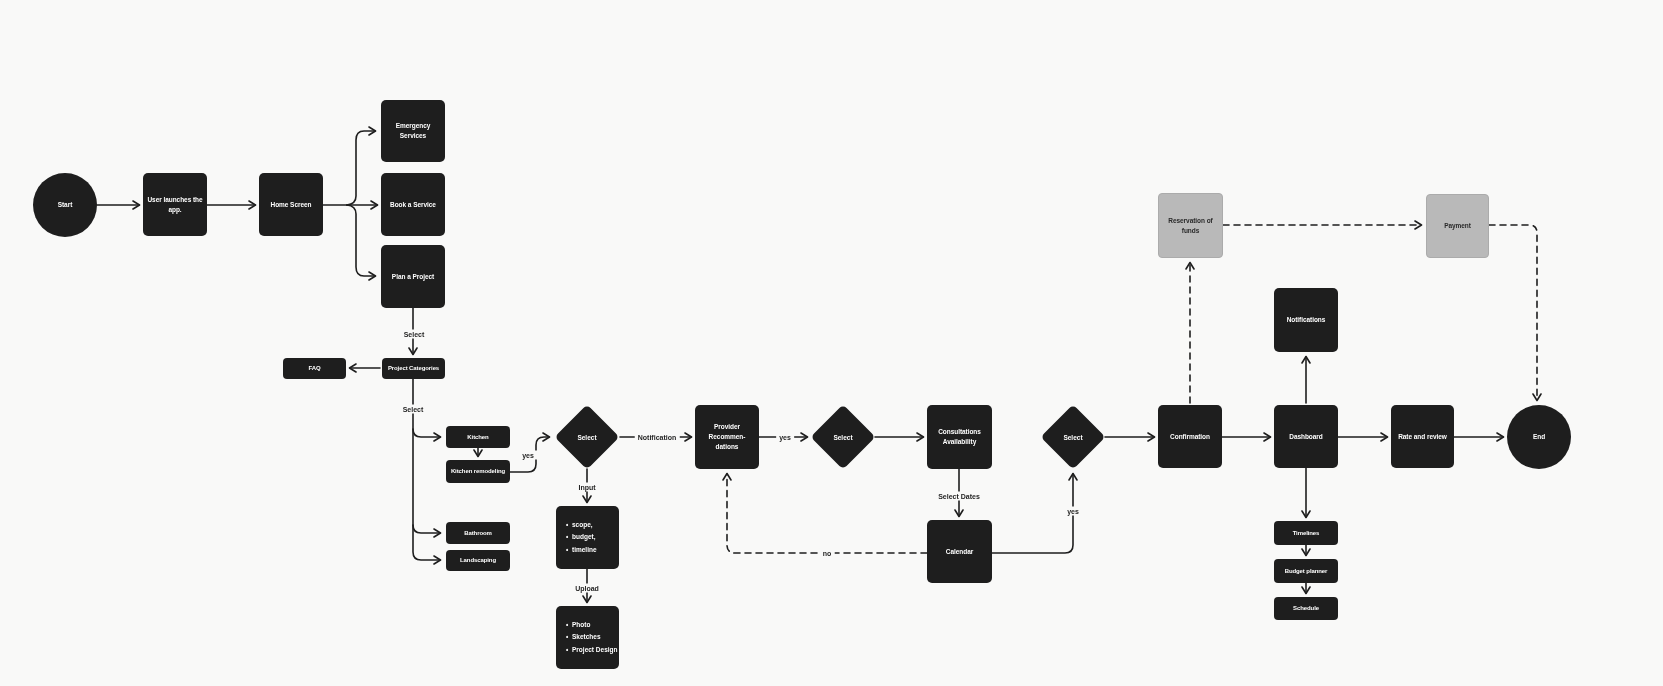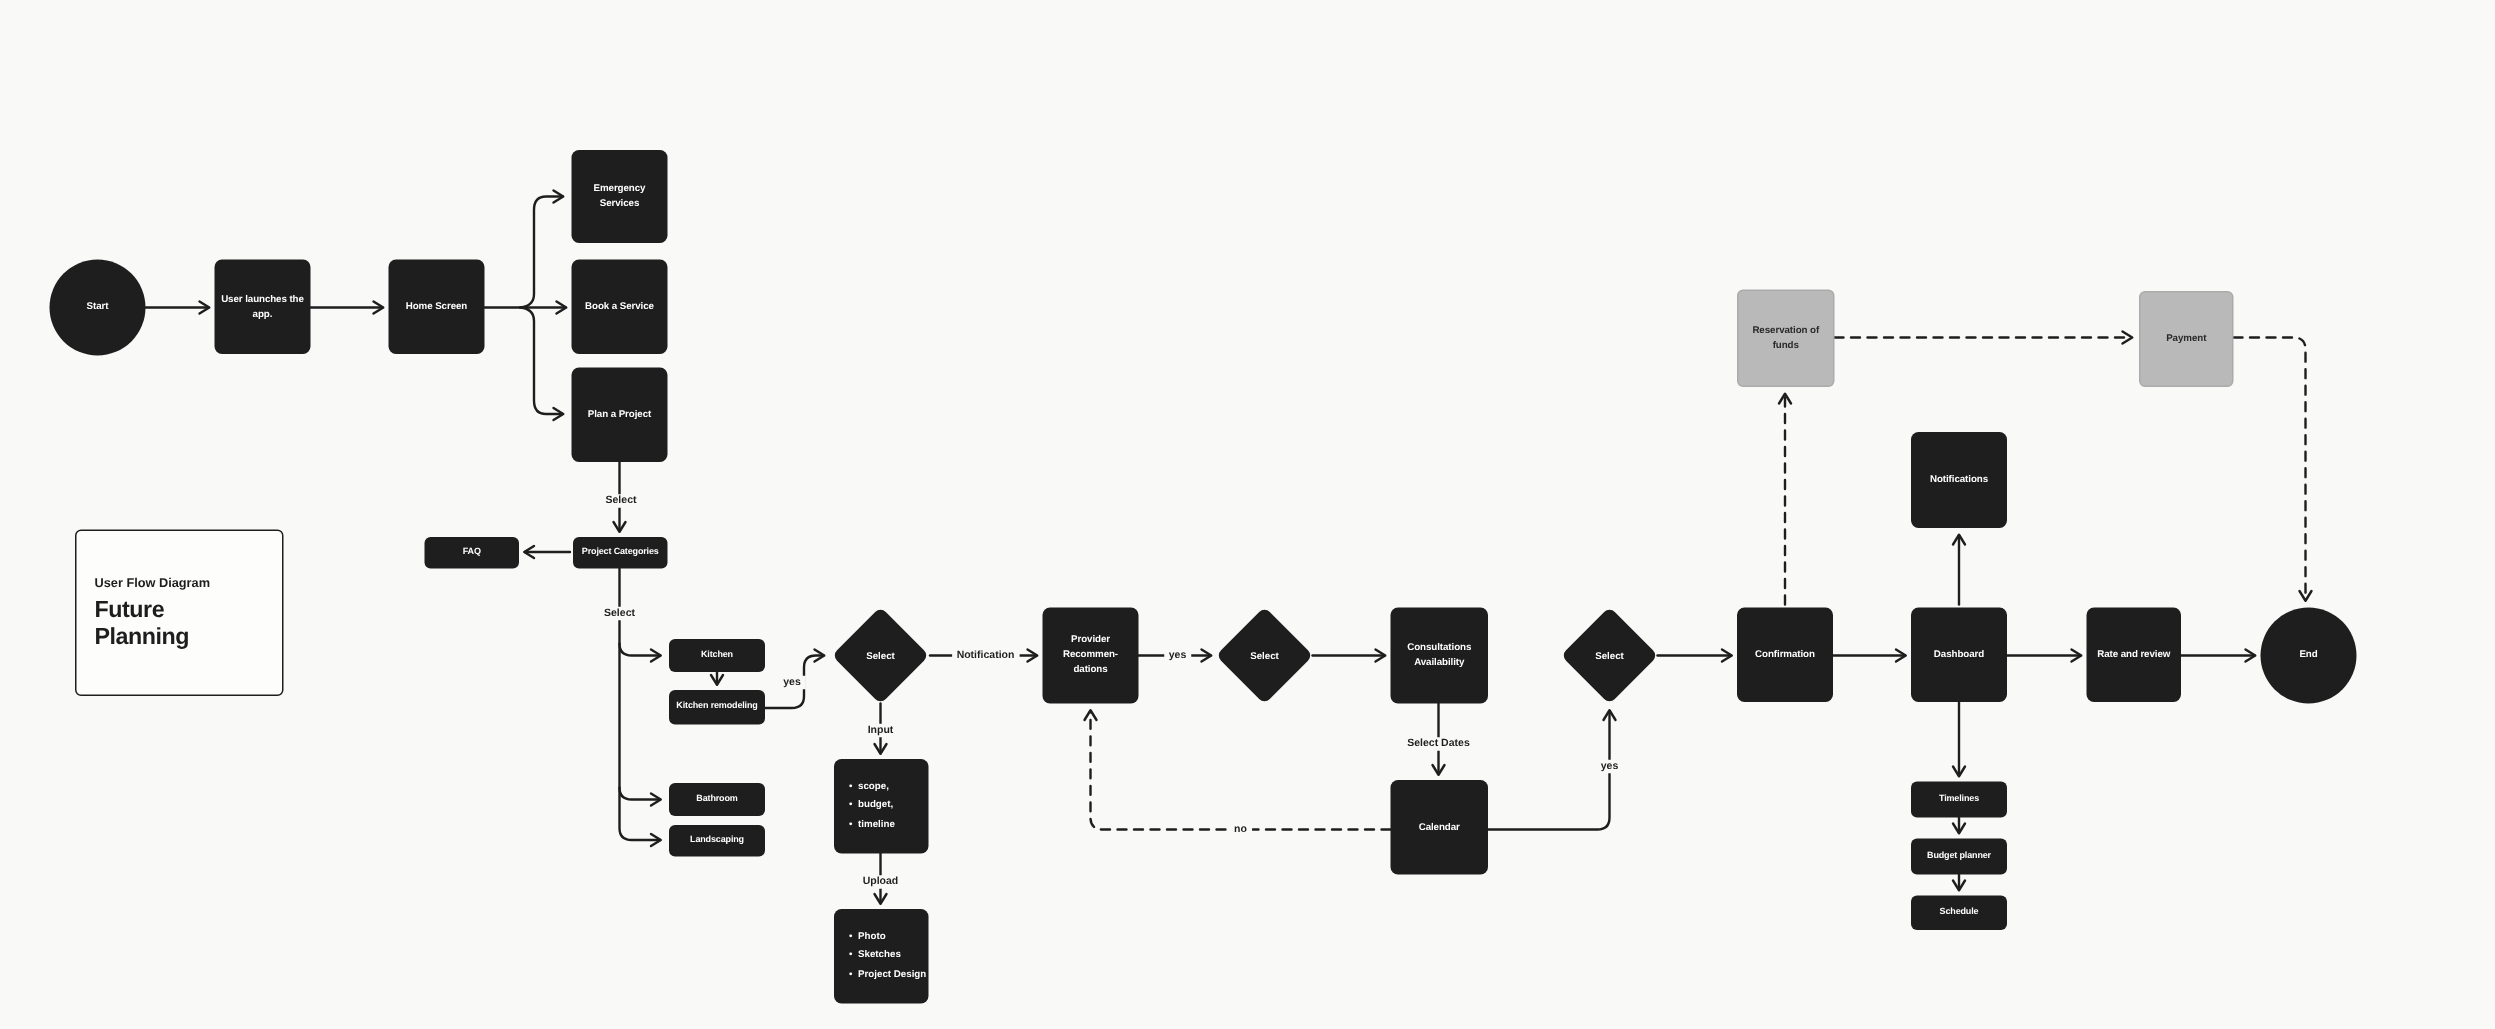--- a/index.html
+++ b/index.html
@@ -84,24 +84,20 @@
       <path d="M1222,437 H1270" marker-end="url(#arrow)"></path>
       <path d="M1306,403 V357" marker-end="url(#arrow)"></path>
       <path d="M1338,437 H1387" marker-end="url(#arrow)"></path>
       <path d="M1454,437 H1503" marker-end="url(#arrow)"></path>
       <path d="M1306,468 V517" marker-end="url(#arrow)"></path>
       <path d="M1306,545 V555" marker-end="url(#arrow)"></path>
       <path d="M1306,583 V593" marker-end="url(#arrow)"></path>
     </g>
   </svg>
 
-  <div class="title-card">
-    <p class="eyebrow">User Flow Diagram</p>
-    <p class="main-title">Future Planning</p>
-  </div>
 
   <div class="node circle" style="left:33px;top:173px;width:64px;height:64px;">
     <span class="node-label">Start</span>
   </div>
   <div class="node" style="left:143px;top:173px;width:64px;height:63px;">
     <span class="node-label">User launches the
 app.</span>
   </div>
   <div class="node" style="left:259px;top:173px;width:64px;height:63px;">
     <span class="node-label">Home Screen</span>

